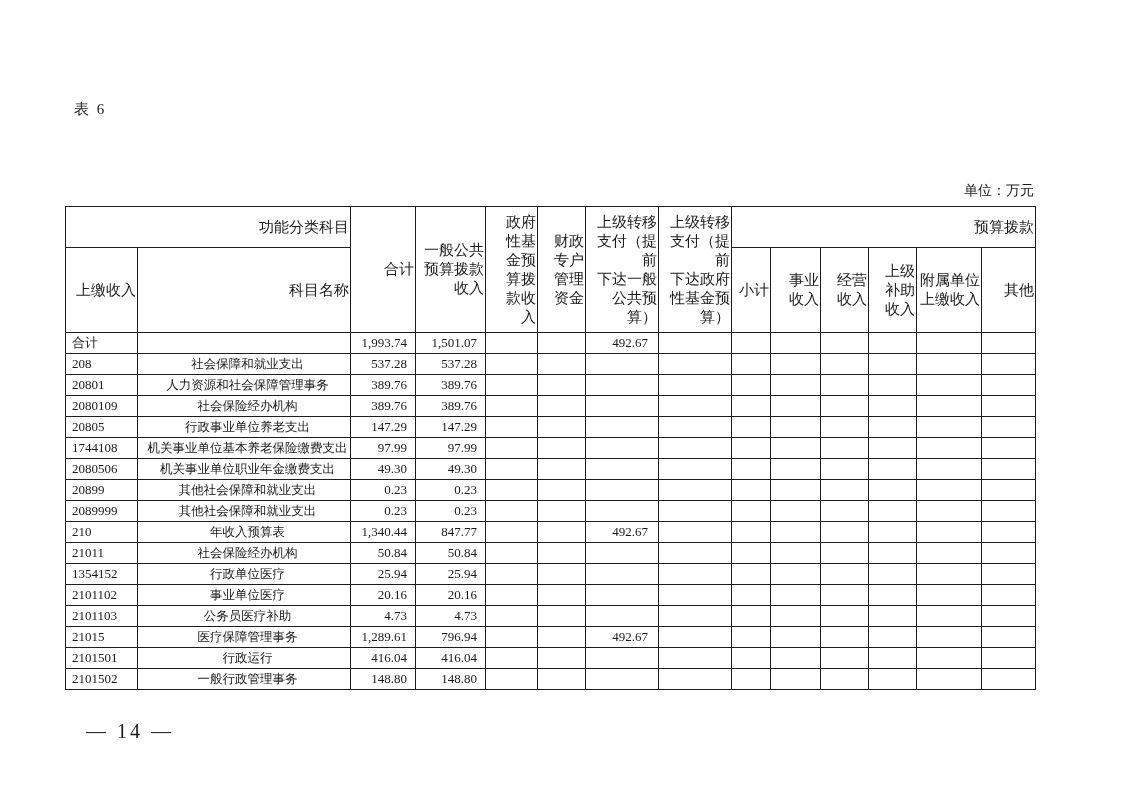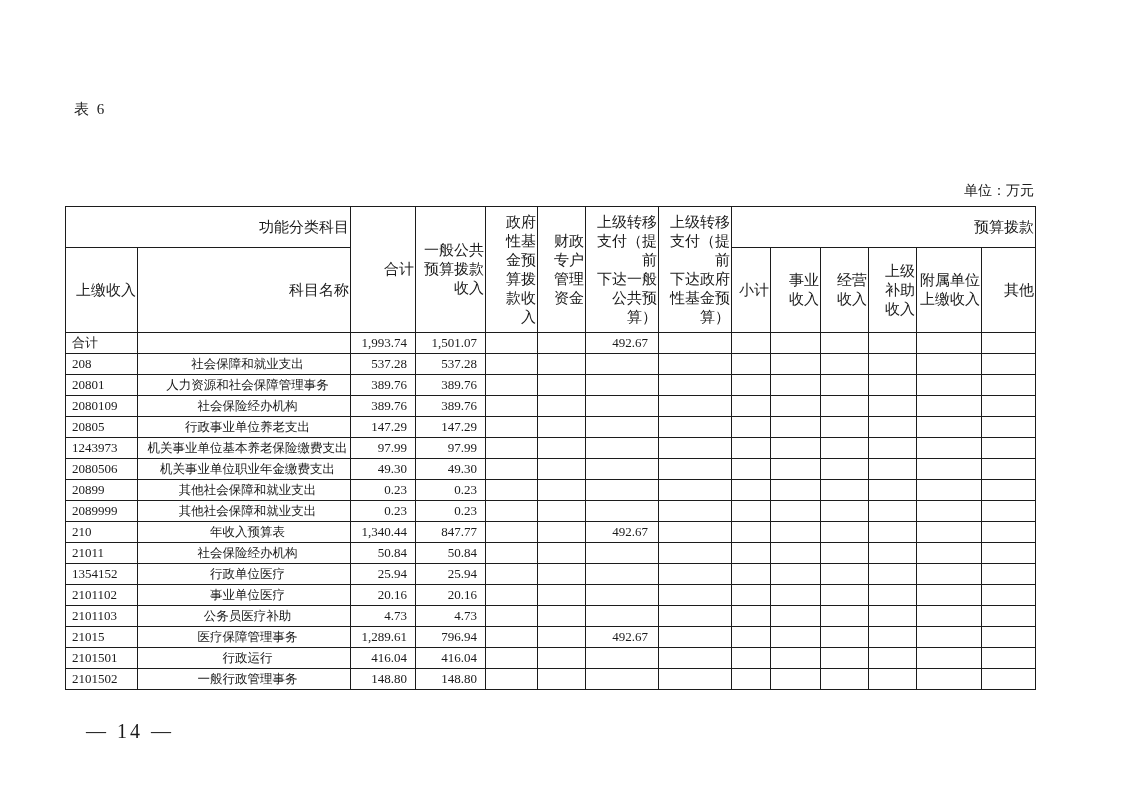--- a/index.html
+++ b/index.html
@@ -211,21 +211,21 @@
           <td class="c6"></td>
           <td class="c7"></td>
           <td class="c8"></td>
           <td class="c9"></td>
           <td class="c10"></td>
           <td class="c11"></td>
           <td class="c12"></td>
           <td class="c13"></td>
         </tr>
         <tr>
-          <td class="c0">1243973</td>
+          <td class="c0">1744108</td>
           <td class="c1">机关事业单位基本养老保险缴费支出</td>
           <td class="c2">97.99</td>
           <td class="c3">97.99</td>
           <td class="c4"></td>
           <td class="c5"></td>
           <td class="c6"></td>
           <td class="c7"></td>
           <td class="c8"></td>
           <td class="c9"></td>
           <td class="c10"></td>

